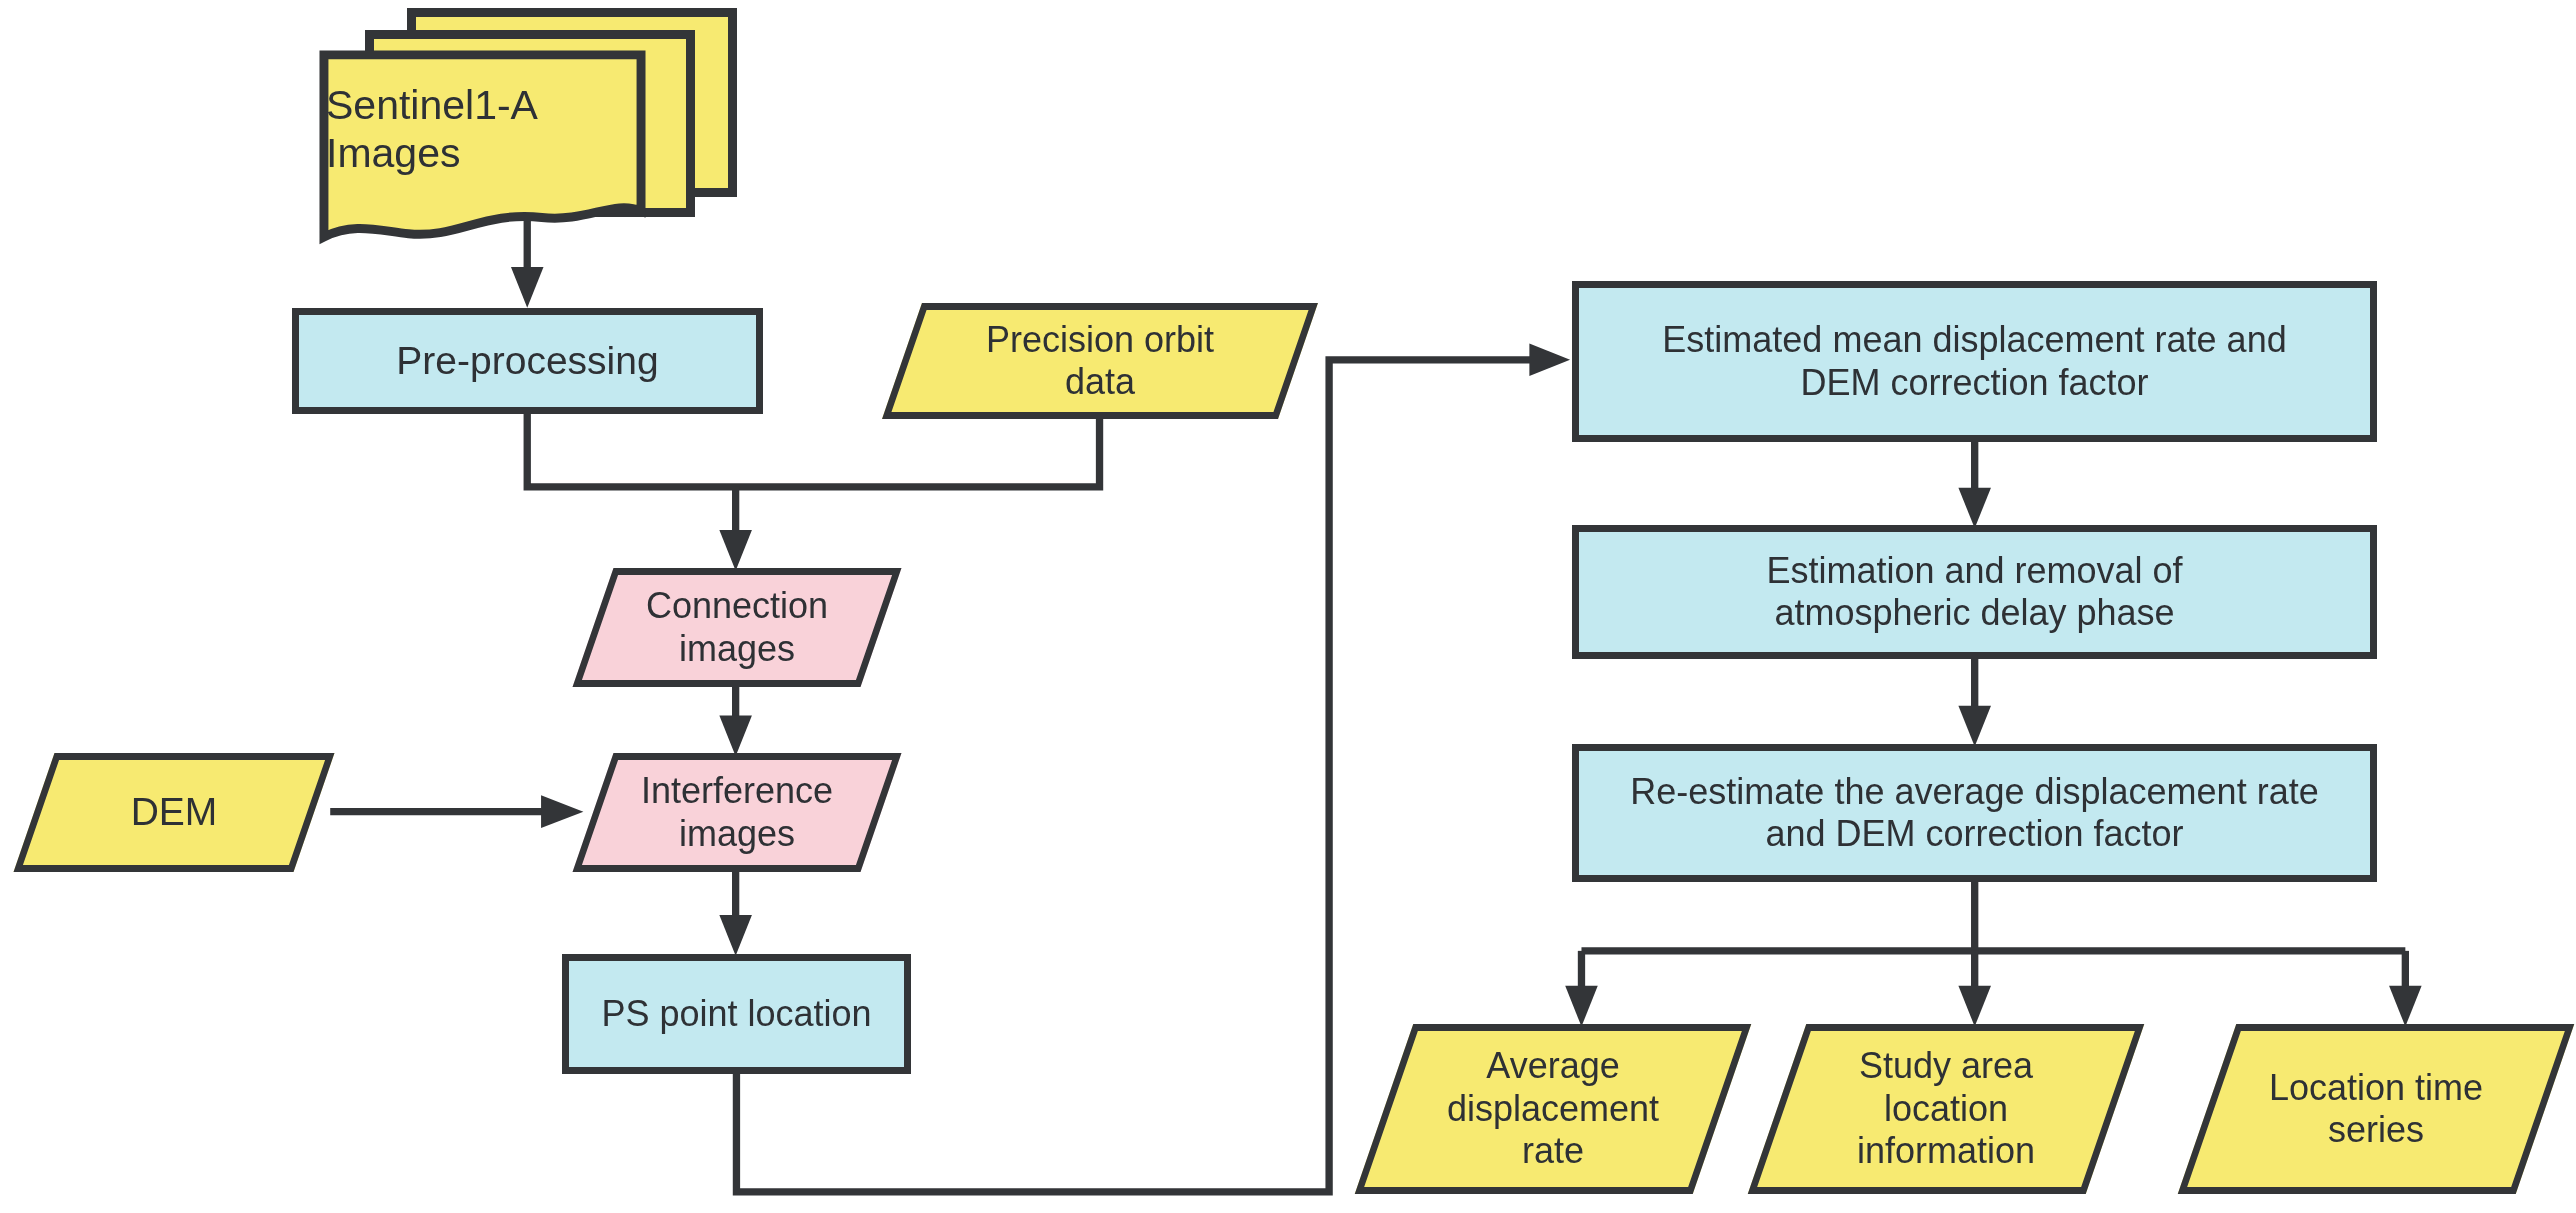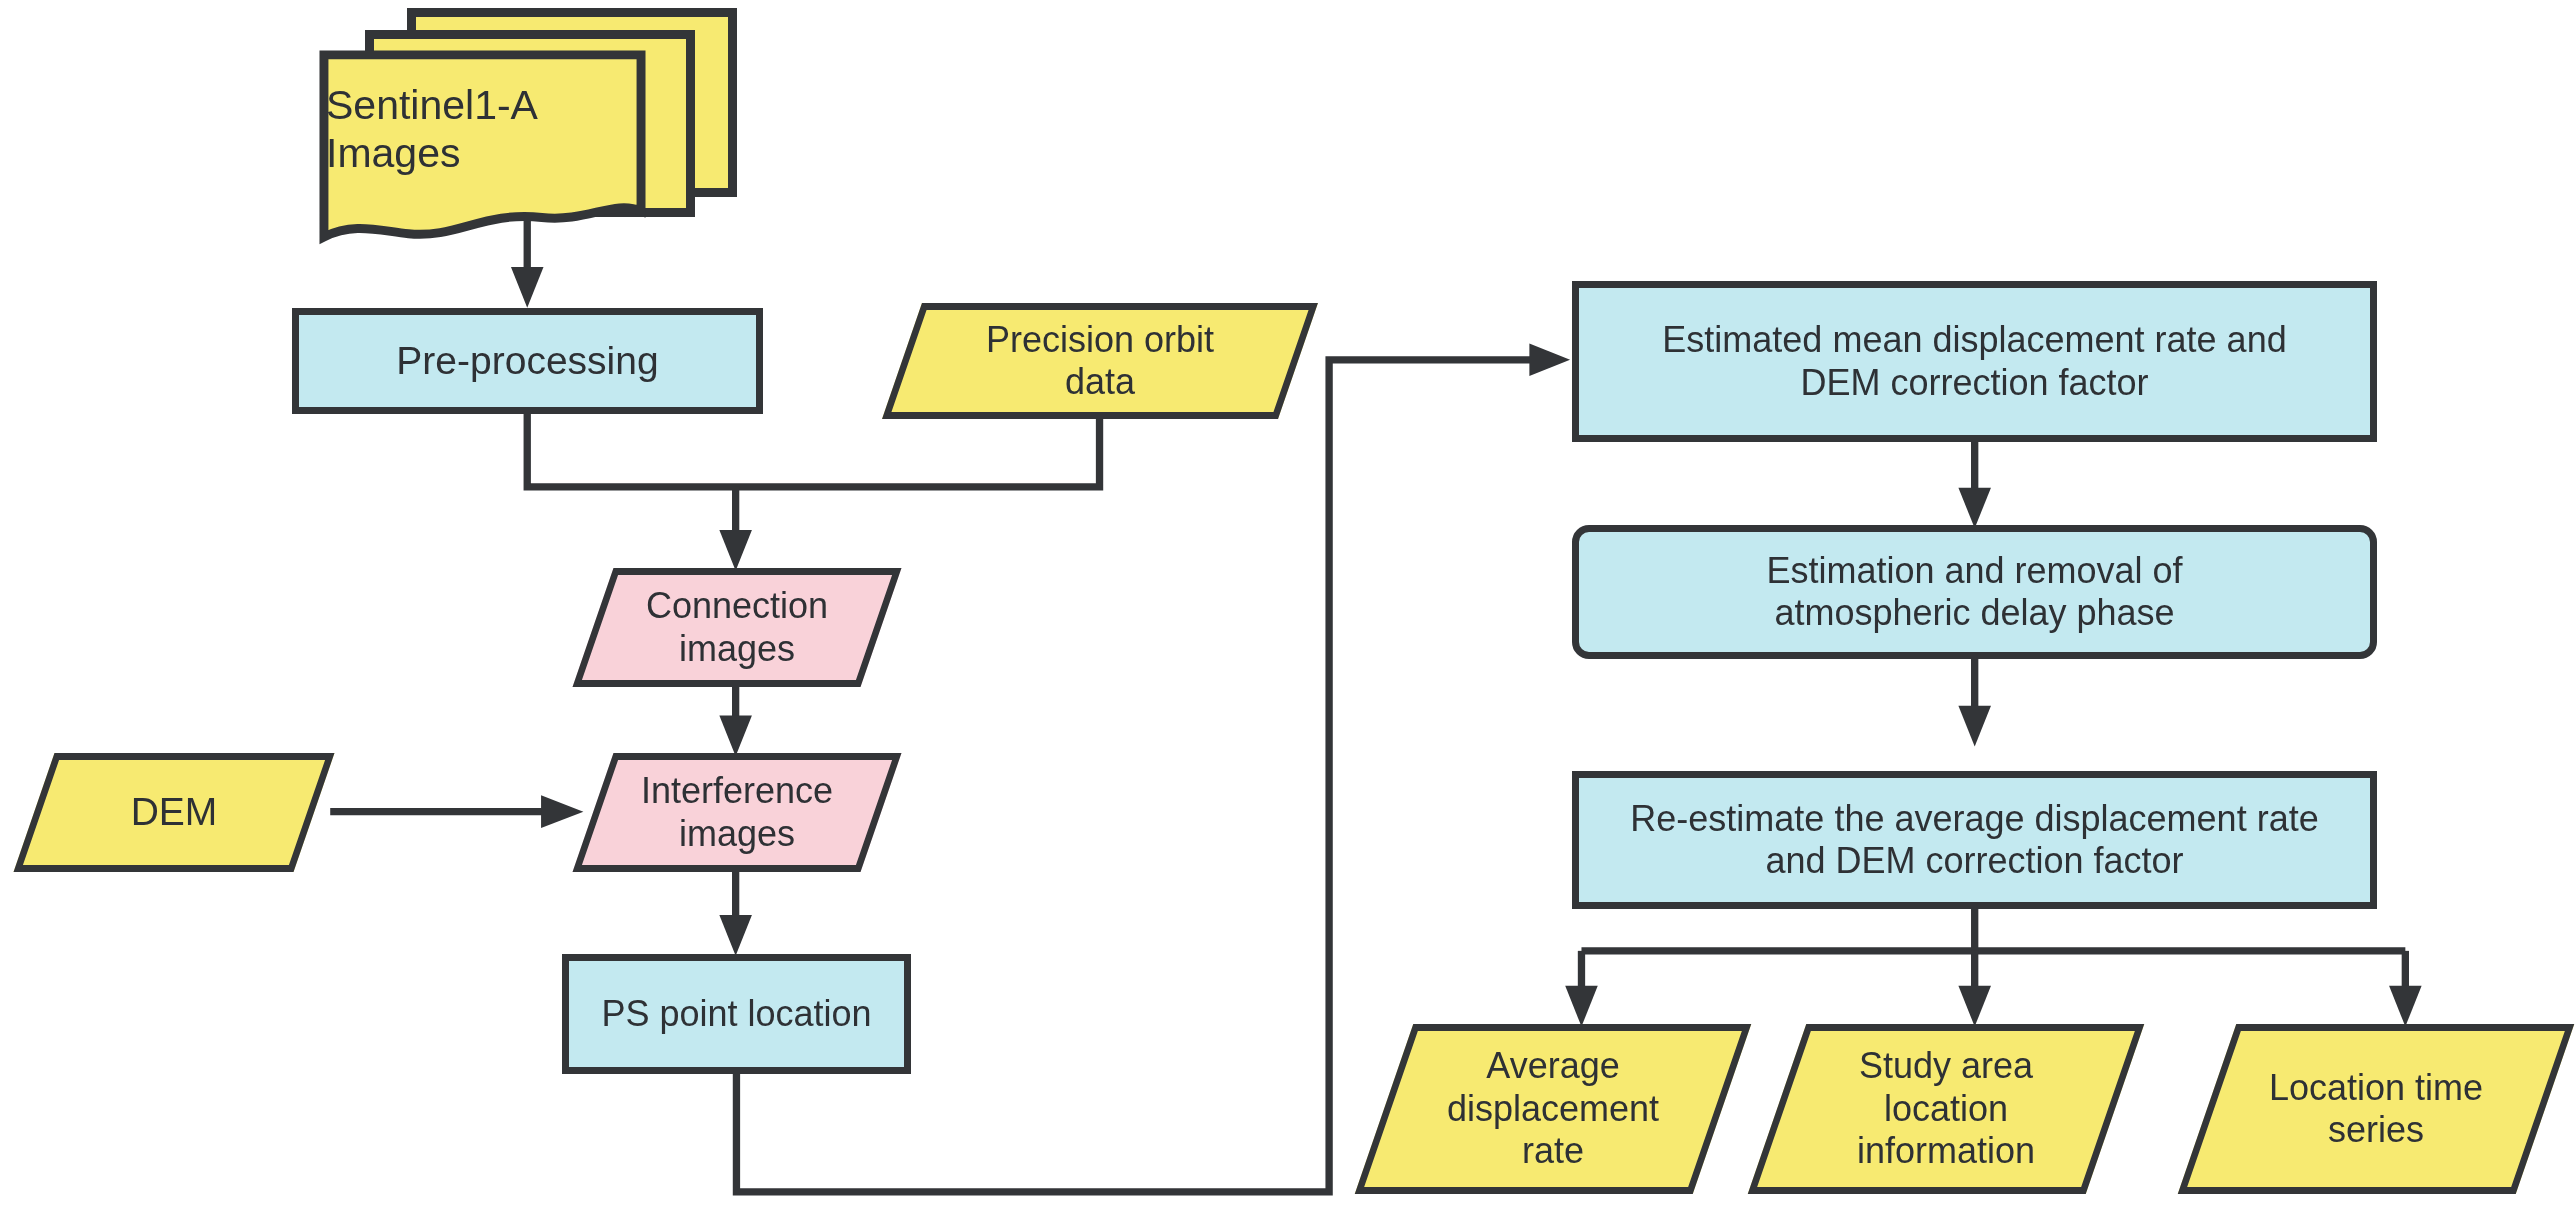--- a/index.html
+++ b/index.html
@@ -107,25 +107,25 @@
   </div>
 
   <div class="shape box f44" style="left:562px; top:954px; width:349px; height:120px;">
     <span>PS point location</span>
   </div>
 
   <div class="shape box f44" style="left:1572px; top:281px; width:805px; height:161px; padding:0 81px;">
     <span>Estimated mean displacement rate and DEM correction factor</span>
   </div>
 
-  <div class="shape box f44" style="left:1572px; top:525px; width:805px; height:134px; padding:0 92px;border-radius:17px;">
+  <div class="shape box f44" style="left:1572px; top:525px; width:805px; height:134px; padding:0 92px;">
     <span>Estimation and removal of atmospheric delay phase</span>
   </div>
 
-  <div class="shape box f44" style="left:1572px; top:744px; width:805px; height:138px; padding:0 45px;margin-top:27px;">
+  <div class="shape box f44" style="left:1572px; top:744px; width:805px; height:138px; padding:0 45px;">
     <span>Re-estimate the average displacement rate and DEM correction factor</span>
   </div>
 
   <div class="shape para para-yellow" style="left:1384px; top:1024px; width:338px; height:170px;">
     <div class="unskew f44" style="padding:0 33px;">
       <span>Average displacement rate</span>
     </div>
   </div>
 
   <div class="shape para para-yellow" style="left:1777px; top:1024px; width:338px; height:170px;">

